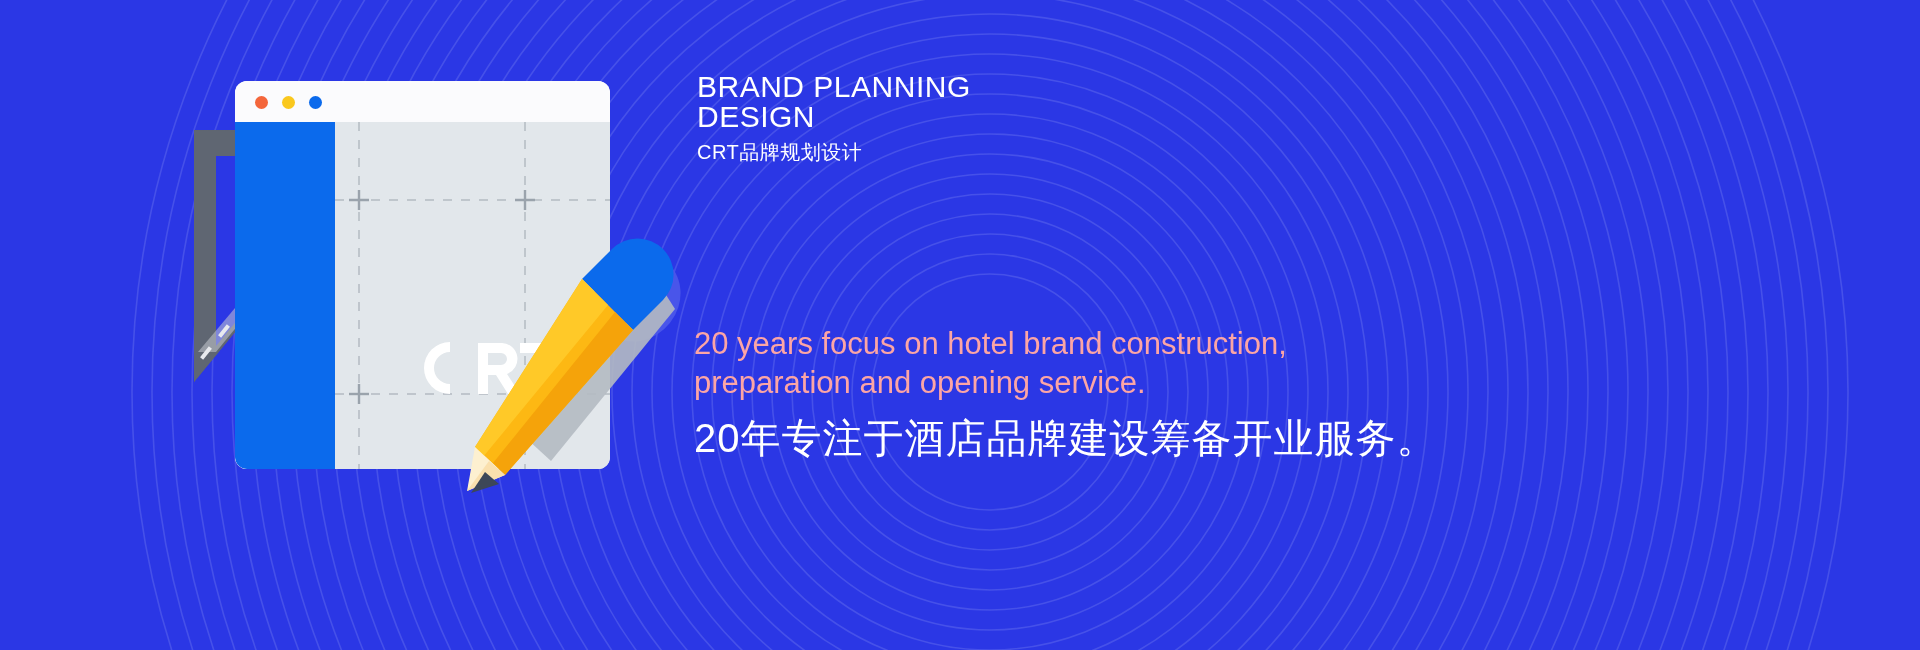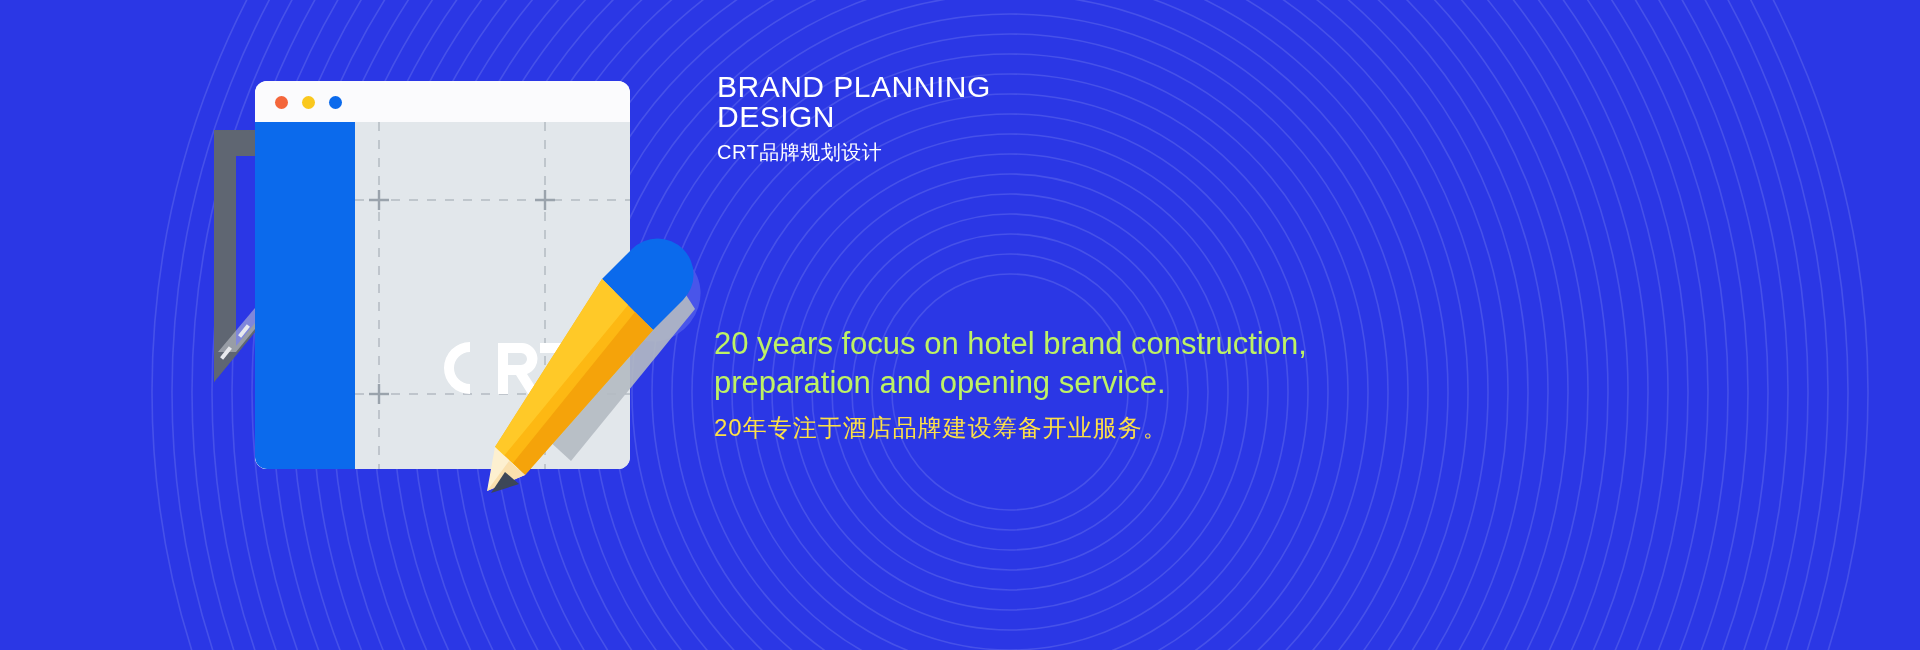--- a/index.html
+++ b/index.html
@@ -10,21 +10,20 @@
   body {
     font-family: "Liberation Sans", sans-serif;
   }
 
   #banner {
     position: relative;
     width: 1857px;
     height: 650px;
     overflow: hidden;
     background: #2b37e5;
-    margin-left: 20px;
   }
 
   
   .rings {
     position: absolute;
     left: 0; top: 0;
     width: 1920px; height: 650px;
     pointer-events: none;
   }
 
@@ -151,29 +150,29 @@
   .copy-bottom {
     position: absolute;
     left: 694px;
     top: 325px;
     width: 940px;
   }
   .tagline-en {
     margin: 0;
     font-size: 31px;
     line-height: 1.25;
-    color: #bef264;
+    color: #fca5a5;
     font-weight: 400;
     white-space: pre-line;
   }
   .tagline-cn {
     margin: 10px 0 0 0;
-    font-size: 24px;
+    font-size: 40px;
     line-height: 1.25;
-    color: #fde047;
+    color: #ffffff;
     font-weight: 400;
     letter-spacing: 1px;
   }
 </style>
 </head>
 <body>
 
 <div id="banner">
 
   <svg class="rings" viewBox="0 0 1920 650" preserveAspectRatio="none">

